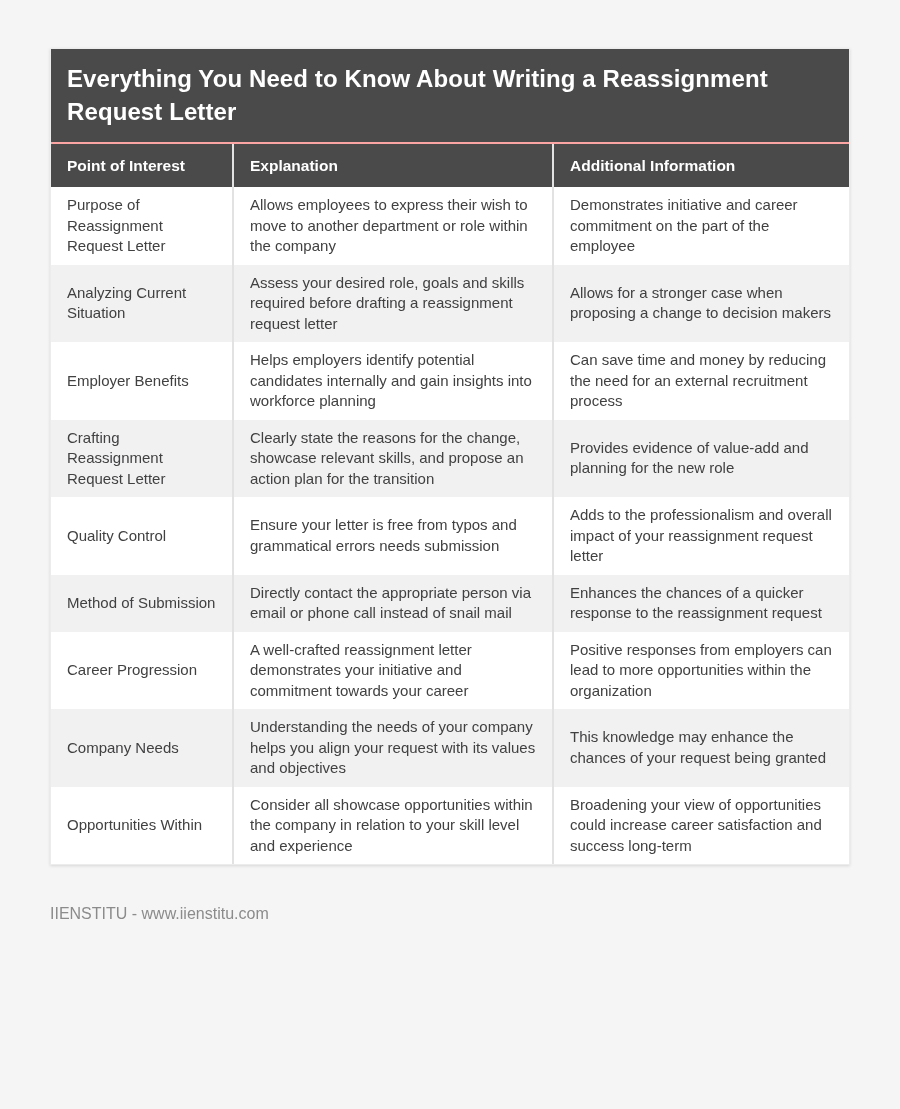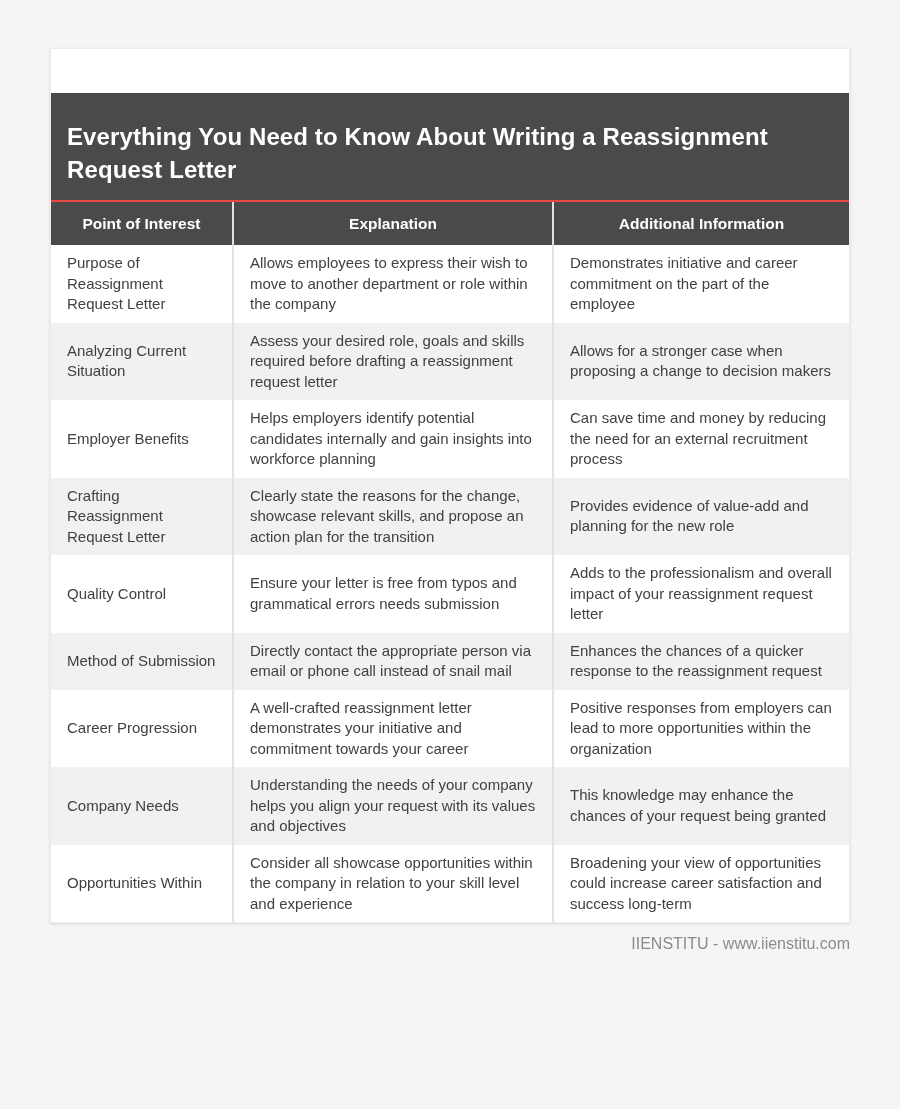--- a/index.html
+++ b/index.html
@@ -26,62 +26,61 @@
     background: #ffffff;
     border: 1px solid #ececec;
     box-shadow: 0 1px 3px rgba(0,0,0,0.12);
   }
   .title-bar {
     background: var(--dark);
     color: #ffffff;
     font-size: 24px;
     font-weight: bold;
     line-height: 33px;
-    padding: 27px 16px 14px 16px;
-    border-bottom: 2px solid #ef4444;
+    padding: 13px 16px 14px 16px;
+    border-bottom: 2px solid #fca5a5;
     letter-spacing: 0.1px;
-    margin-top: 44px;
   }
   table {
     width: 100%;
     border-collapse: collapse;
     table-layout: fixed;
   }
   col.c1 { width: 182px; }
   col.c2 { width: 320px; }
   col.c3 { width: 296px; }
   th {
     background: var(--dark);
     color: #ffffff;
     font-size: 15.5px;
     font-weight: bold;
-    text-align: center;
+    text-align: left;
     vertical-align: middle;
     padding: 12px 16px;
     height: 43px;
   }
   th + th, td + td {
     border-left: 2px solid var(--line);
   }
   td {
     font-size: 15px;
     color: var(--text);
     line-height: 20.5px;
     padding: 8px 16px;
     vertical-align: middle;
     background: #ffffff;
   }
   tbody tr:nth-child(even) td {
     background: var(--alt);
   }
   .footer {
-    text-align: right;
+    text-align: left;
     color: var(--muted);
     font-size: 16px;
-    margin-top: 12px;
+    margin-top: 40px;
     padding-bottom: 40px;
   }
 </style>
 </head>
 <body>
 
 <div class="container">
   <div class="card">
     <div class="title-bar">Everything You Need to Know About Writing a Reassignment Request Letter</div>
     <table>

